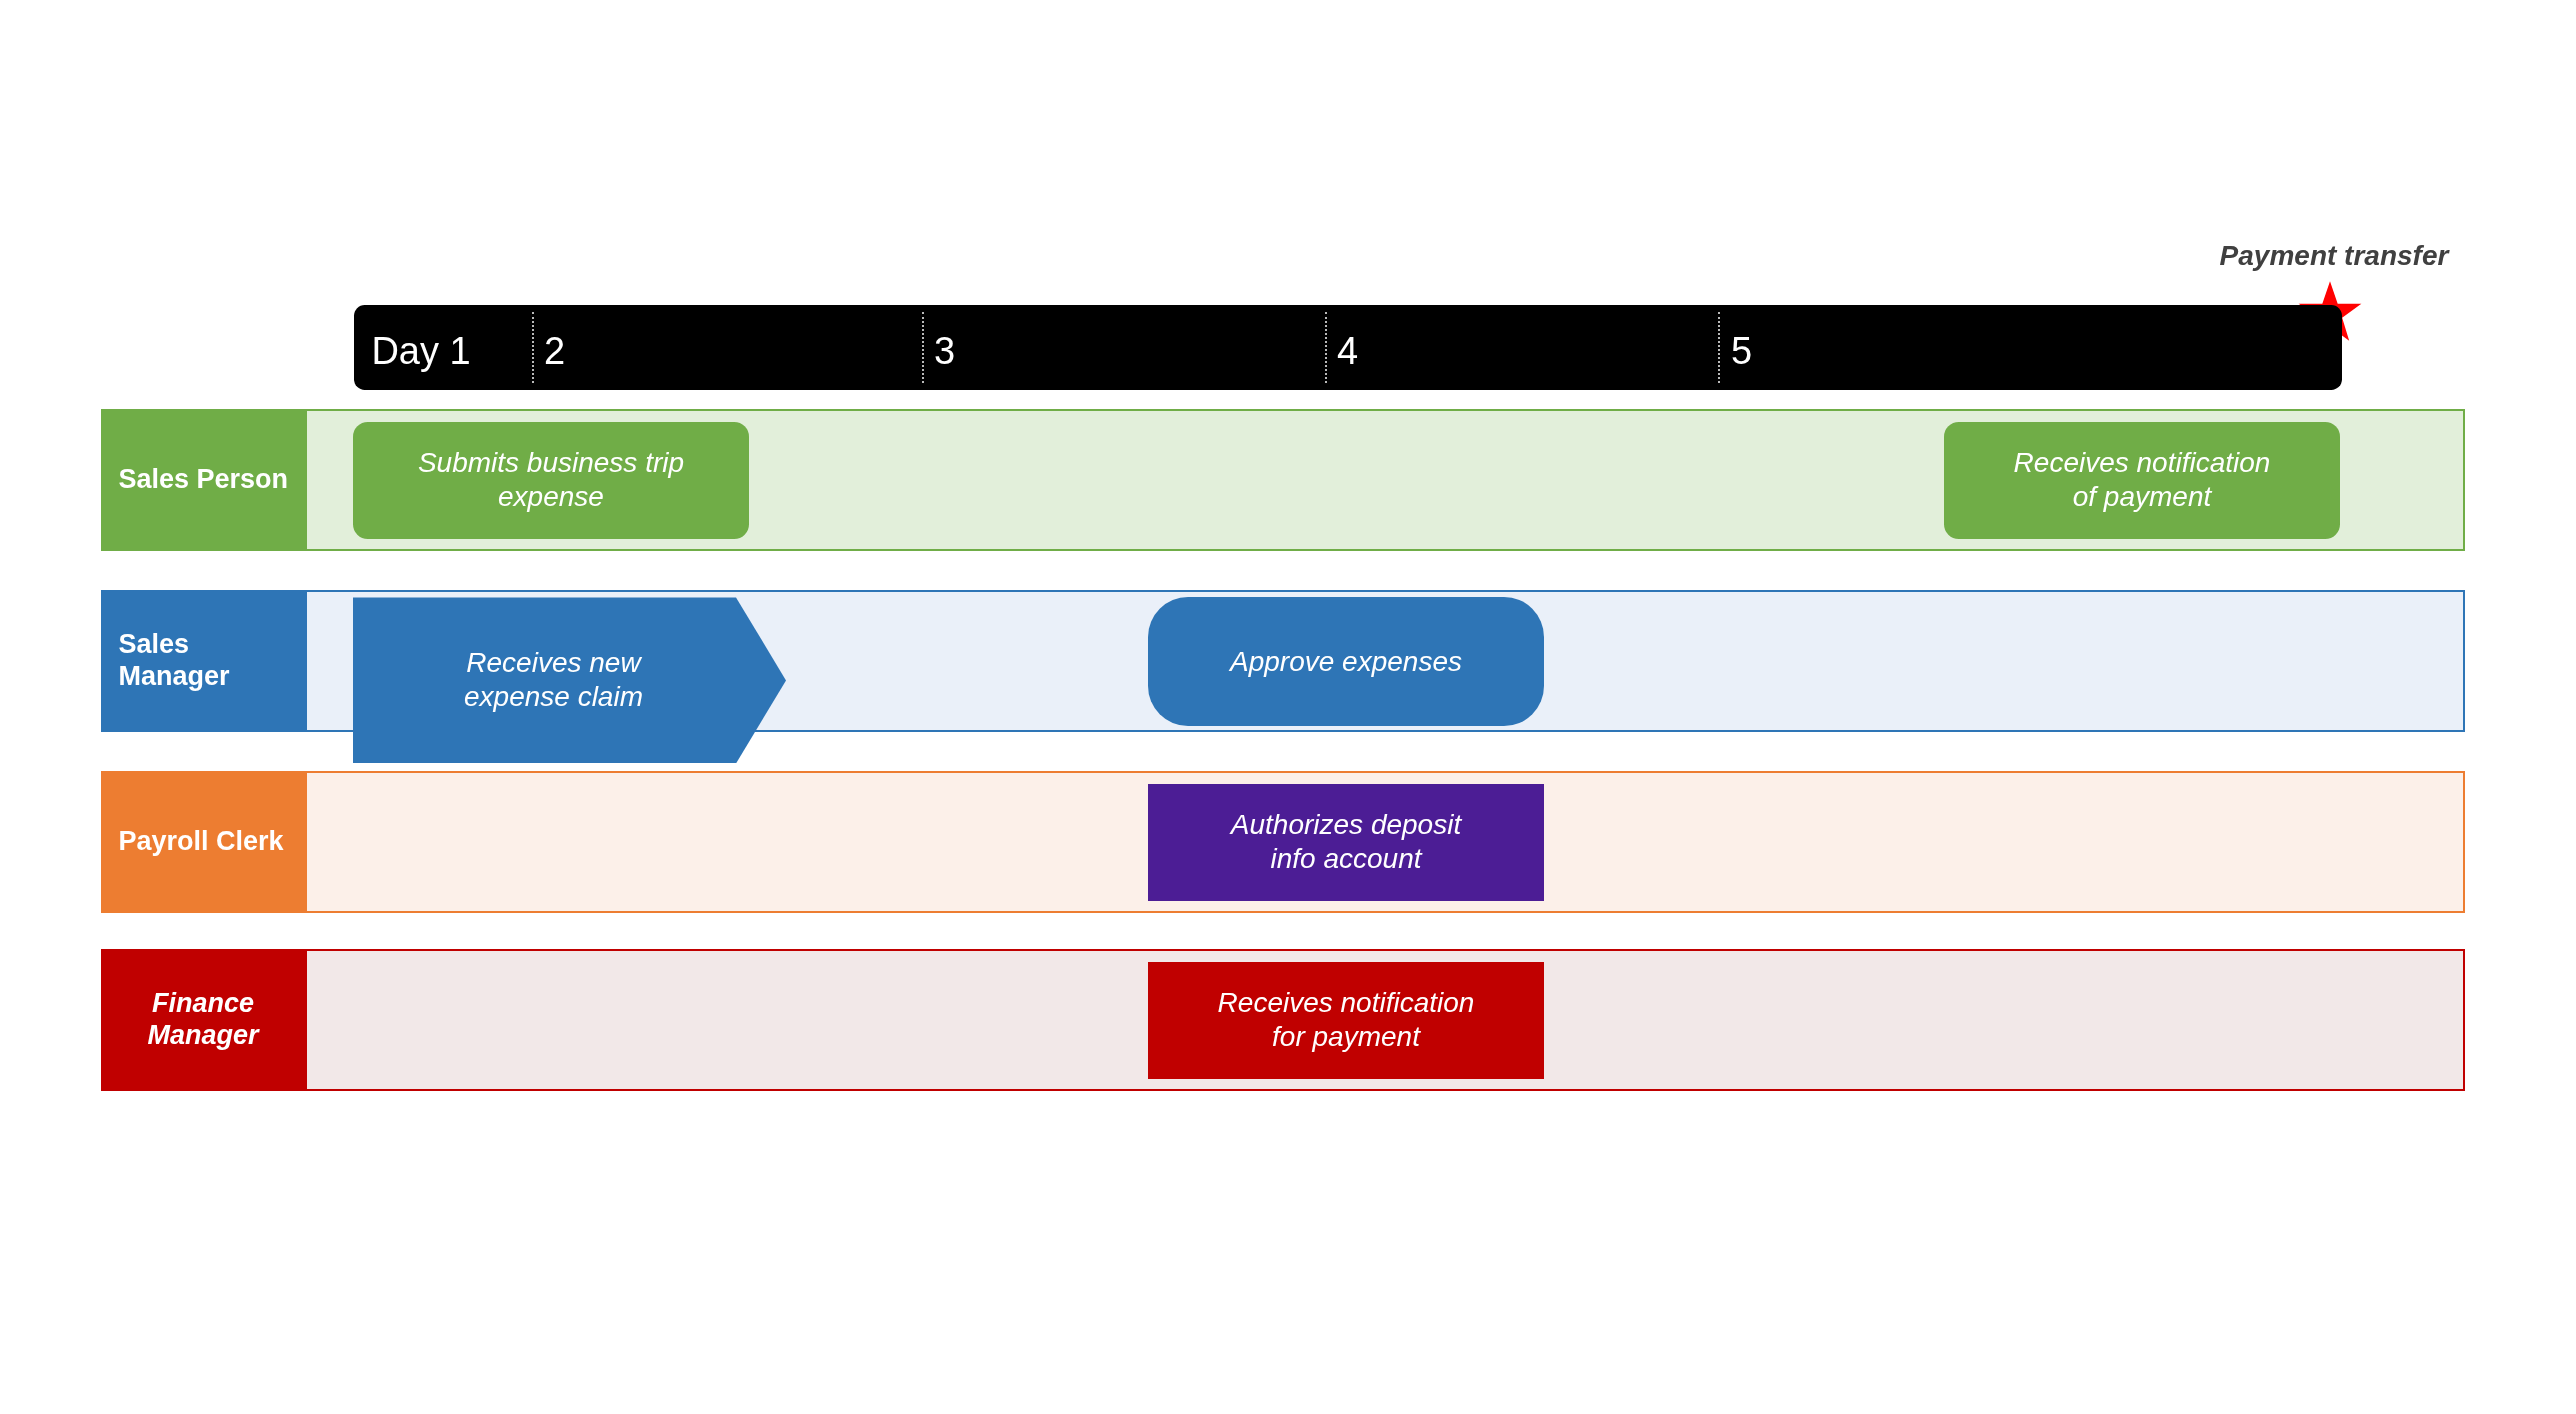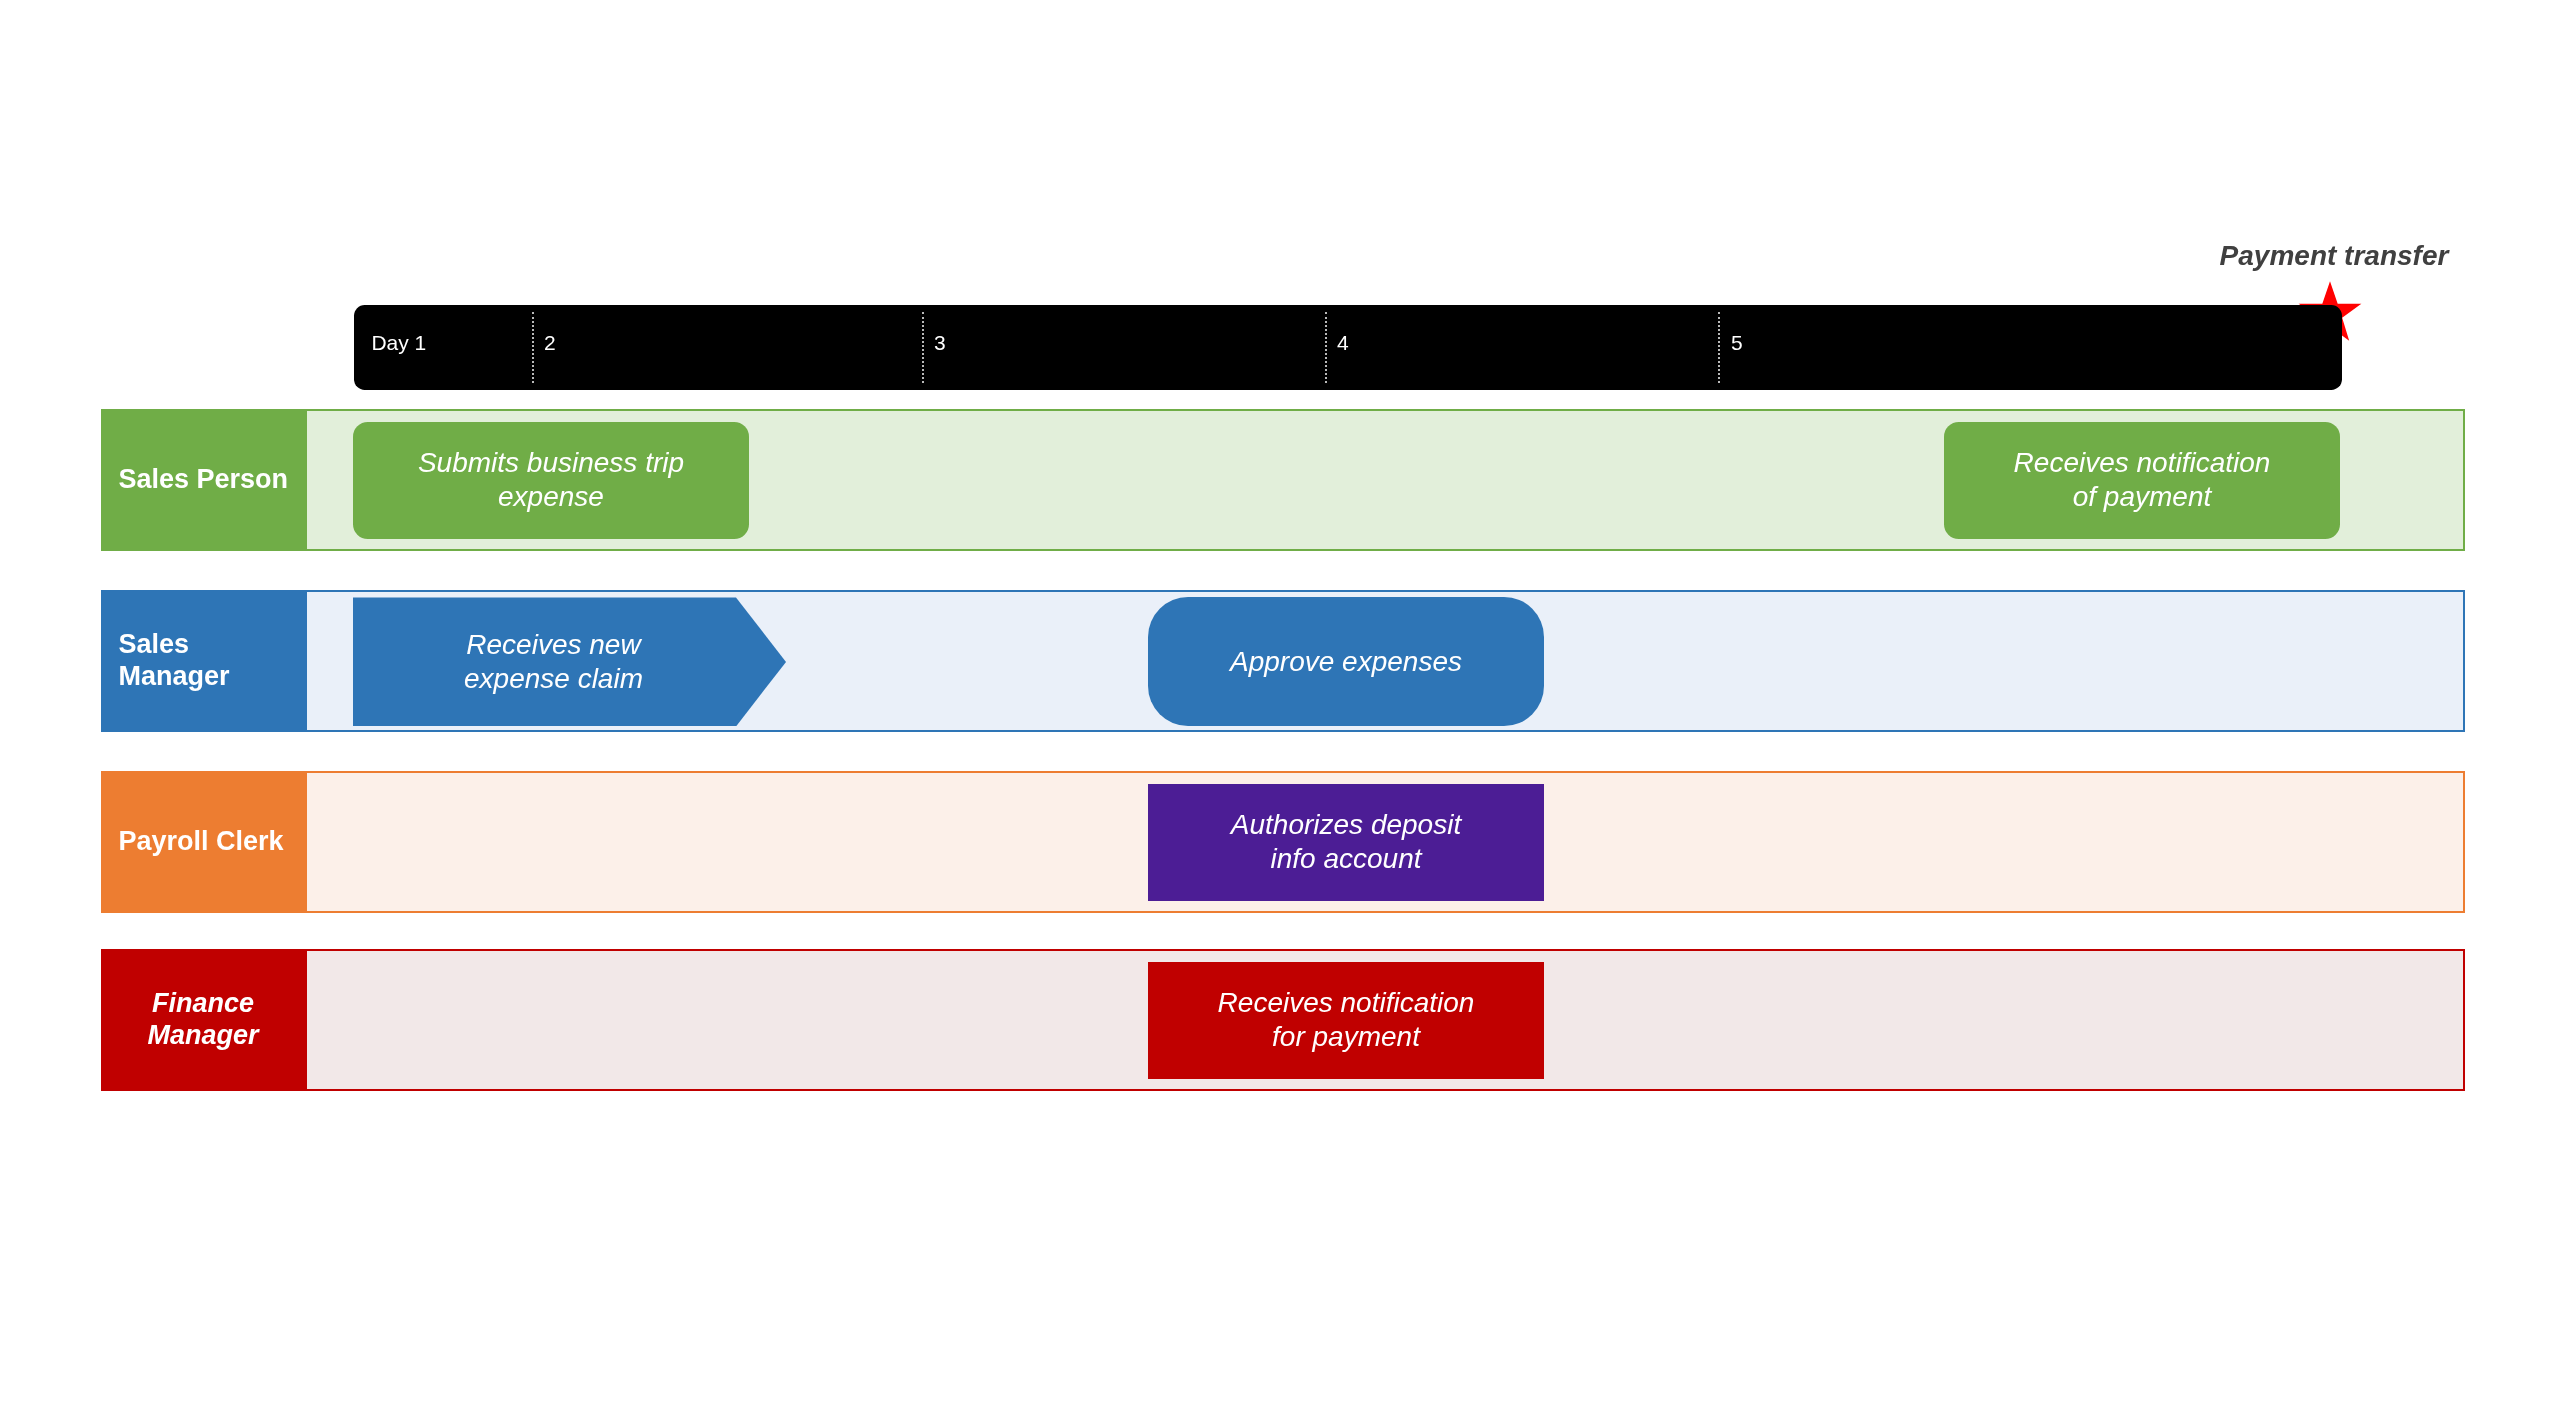--- a/index.html
+++ b/index.html
@@ -35,21 +35,21 @@
   }
   .timeline-bar {
     position: absolute;
     inset: 0;
     background: #000000;
     border-radius: 10.7px;
   }
   .day-label {
     position: absolute;
     color: #ffffff;
-    font-size: 21px;
+    font-size: 38px;
     font-family: "Liberation Sans", sans-serif;
     line-height: 1;
     white-space: nowrap;
   }
   .day-divider {
     position: absolute;
     top: 6.7px;
     bottom: 6.7px;
     width: 0;
     border-left: 2.7px dotted #b9b9b9;
@@ -204,21 +204,21 @@
         </div>
       </div>
 
     </div>
   </div>
 
   <div class="lane lane-blue" style="top:590px; height:142px;">
     <div class="lane-header left-align">Sales Manager</div>
     <div class="lane-body">
 
-      <div class="task blue chev-start" style="left:46px; top:5.4px; width:433px; height:129px;">
+      <div class="task blue chev-start" style="left:46px; top:5.4px; width:433px; height:166px;">
         <div style="margin-right:32px;">
           <span class="task-line">Receives new</span>
           <span class="task-line">expense claim</span>
         </div>
       </div>
 
 
       <div class="task blue pill" style="left:841px; top:5.4px; width:396px; height:129px;">
         <div>
           <span class="task-line">Approve expenses</span>

